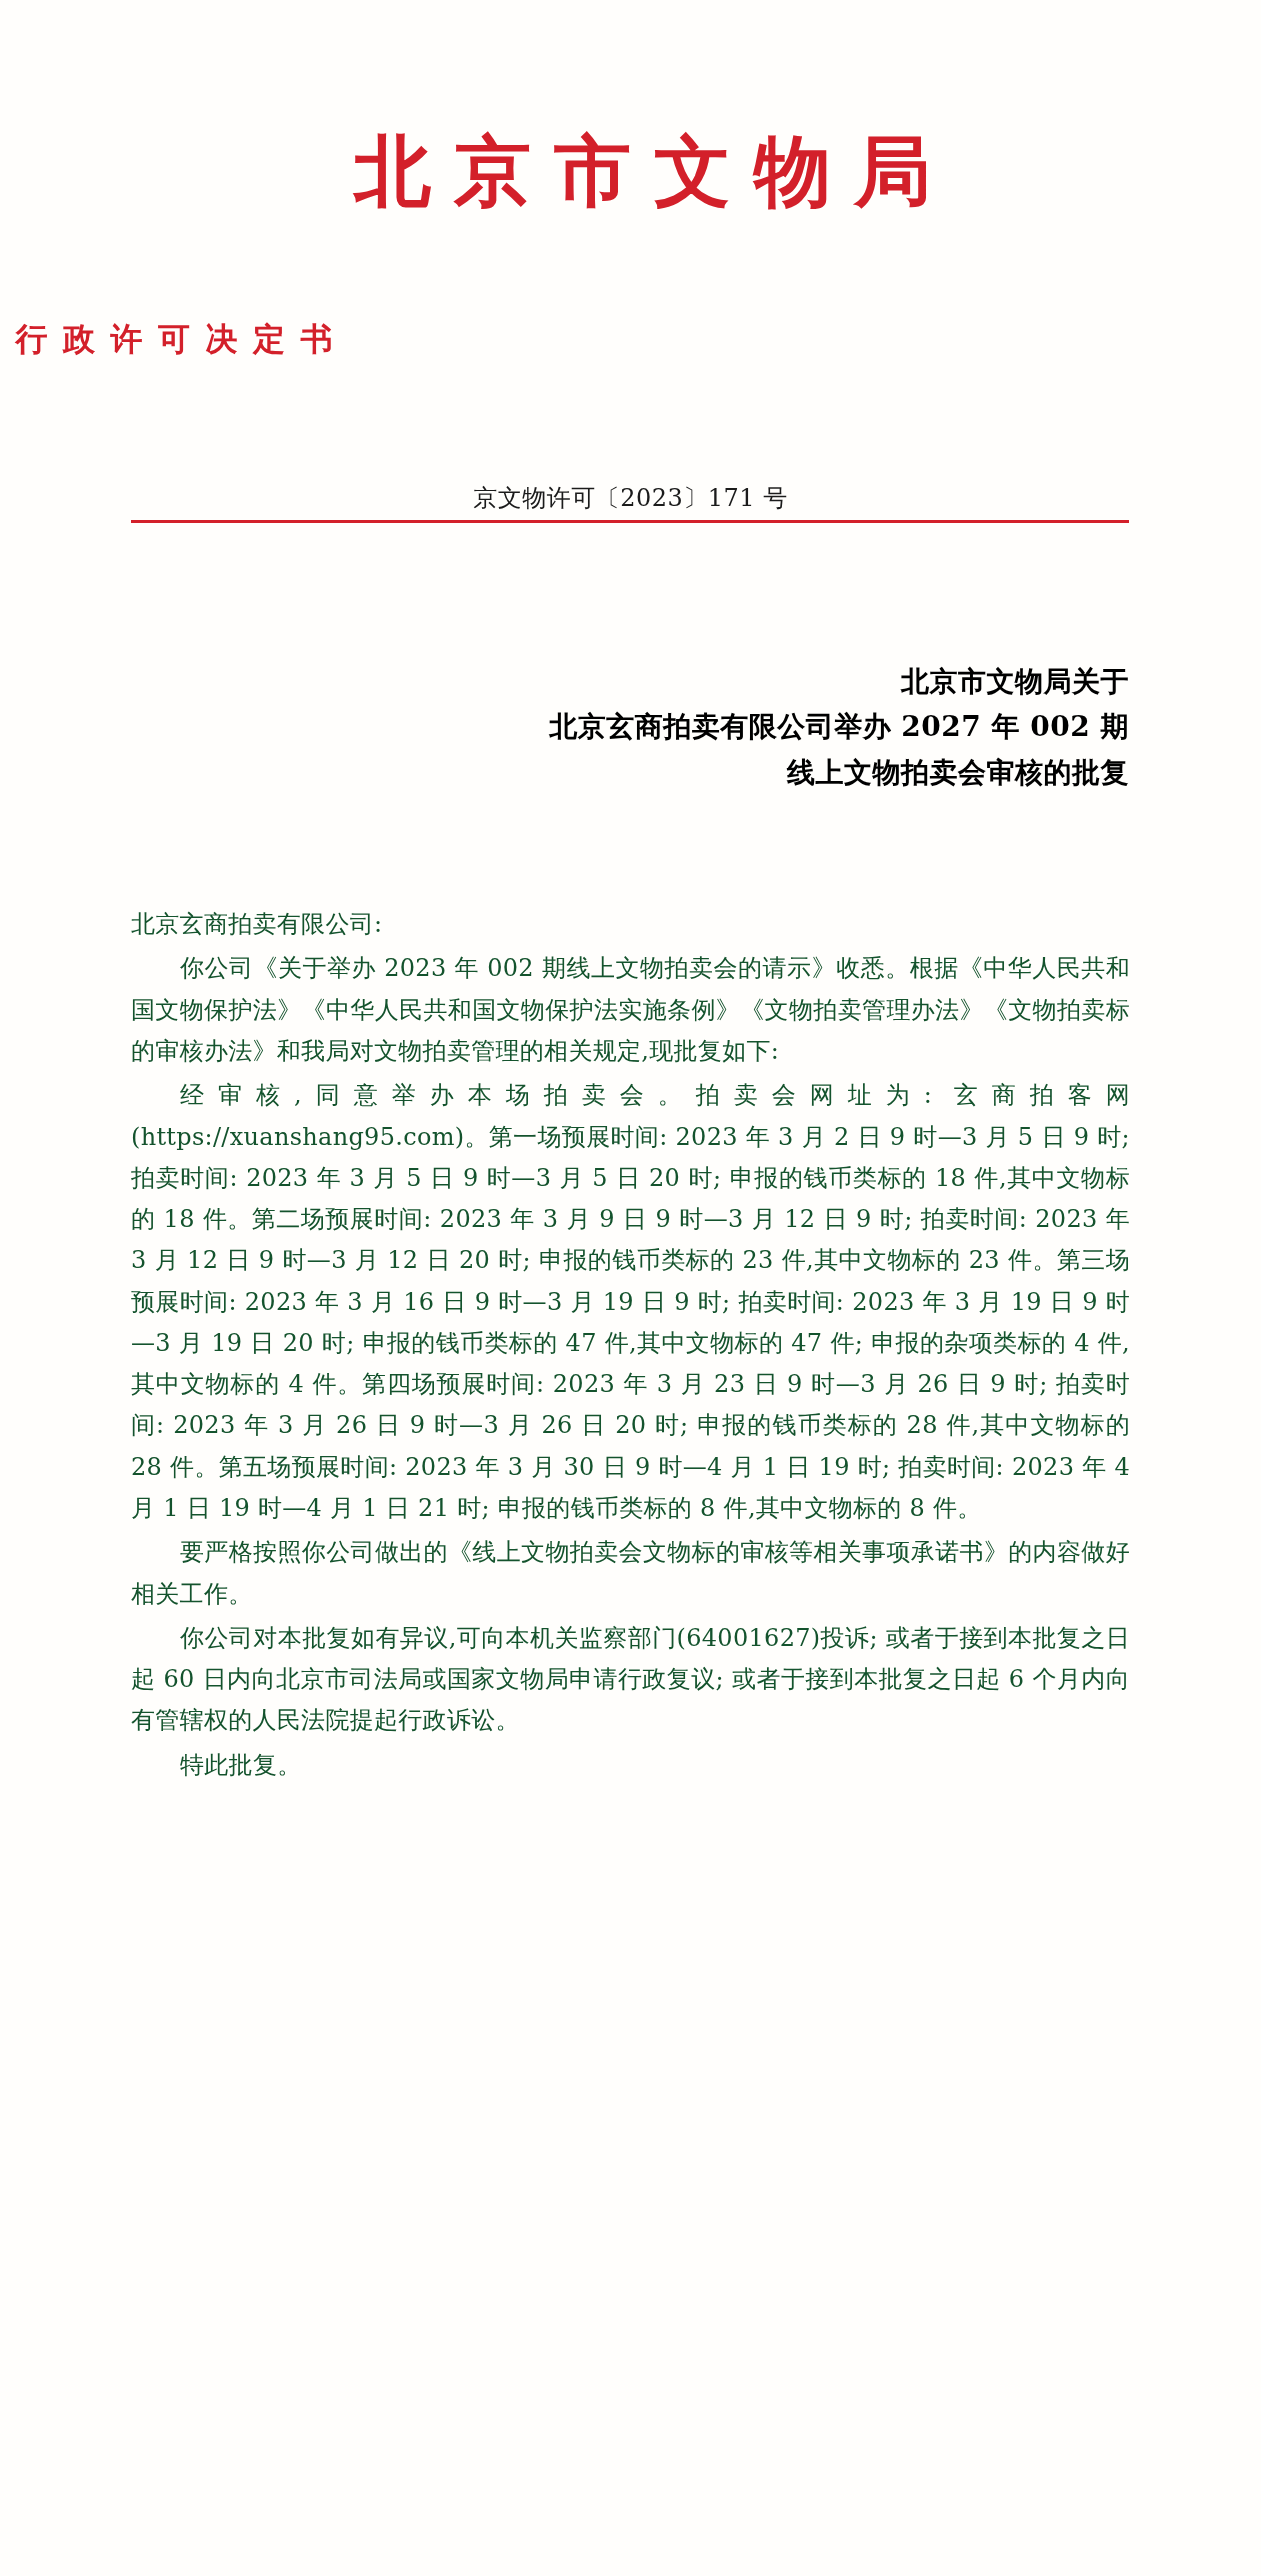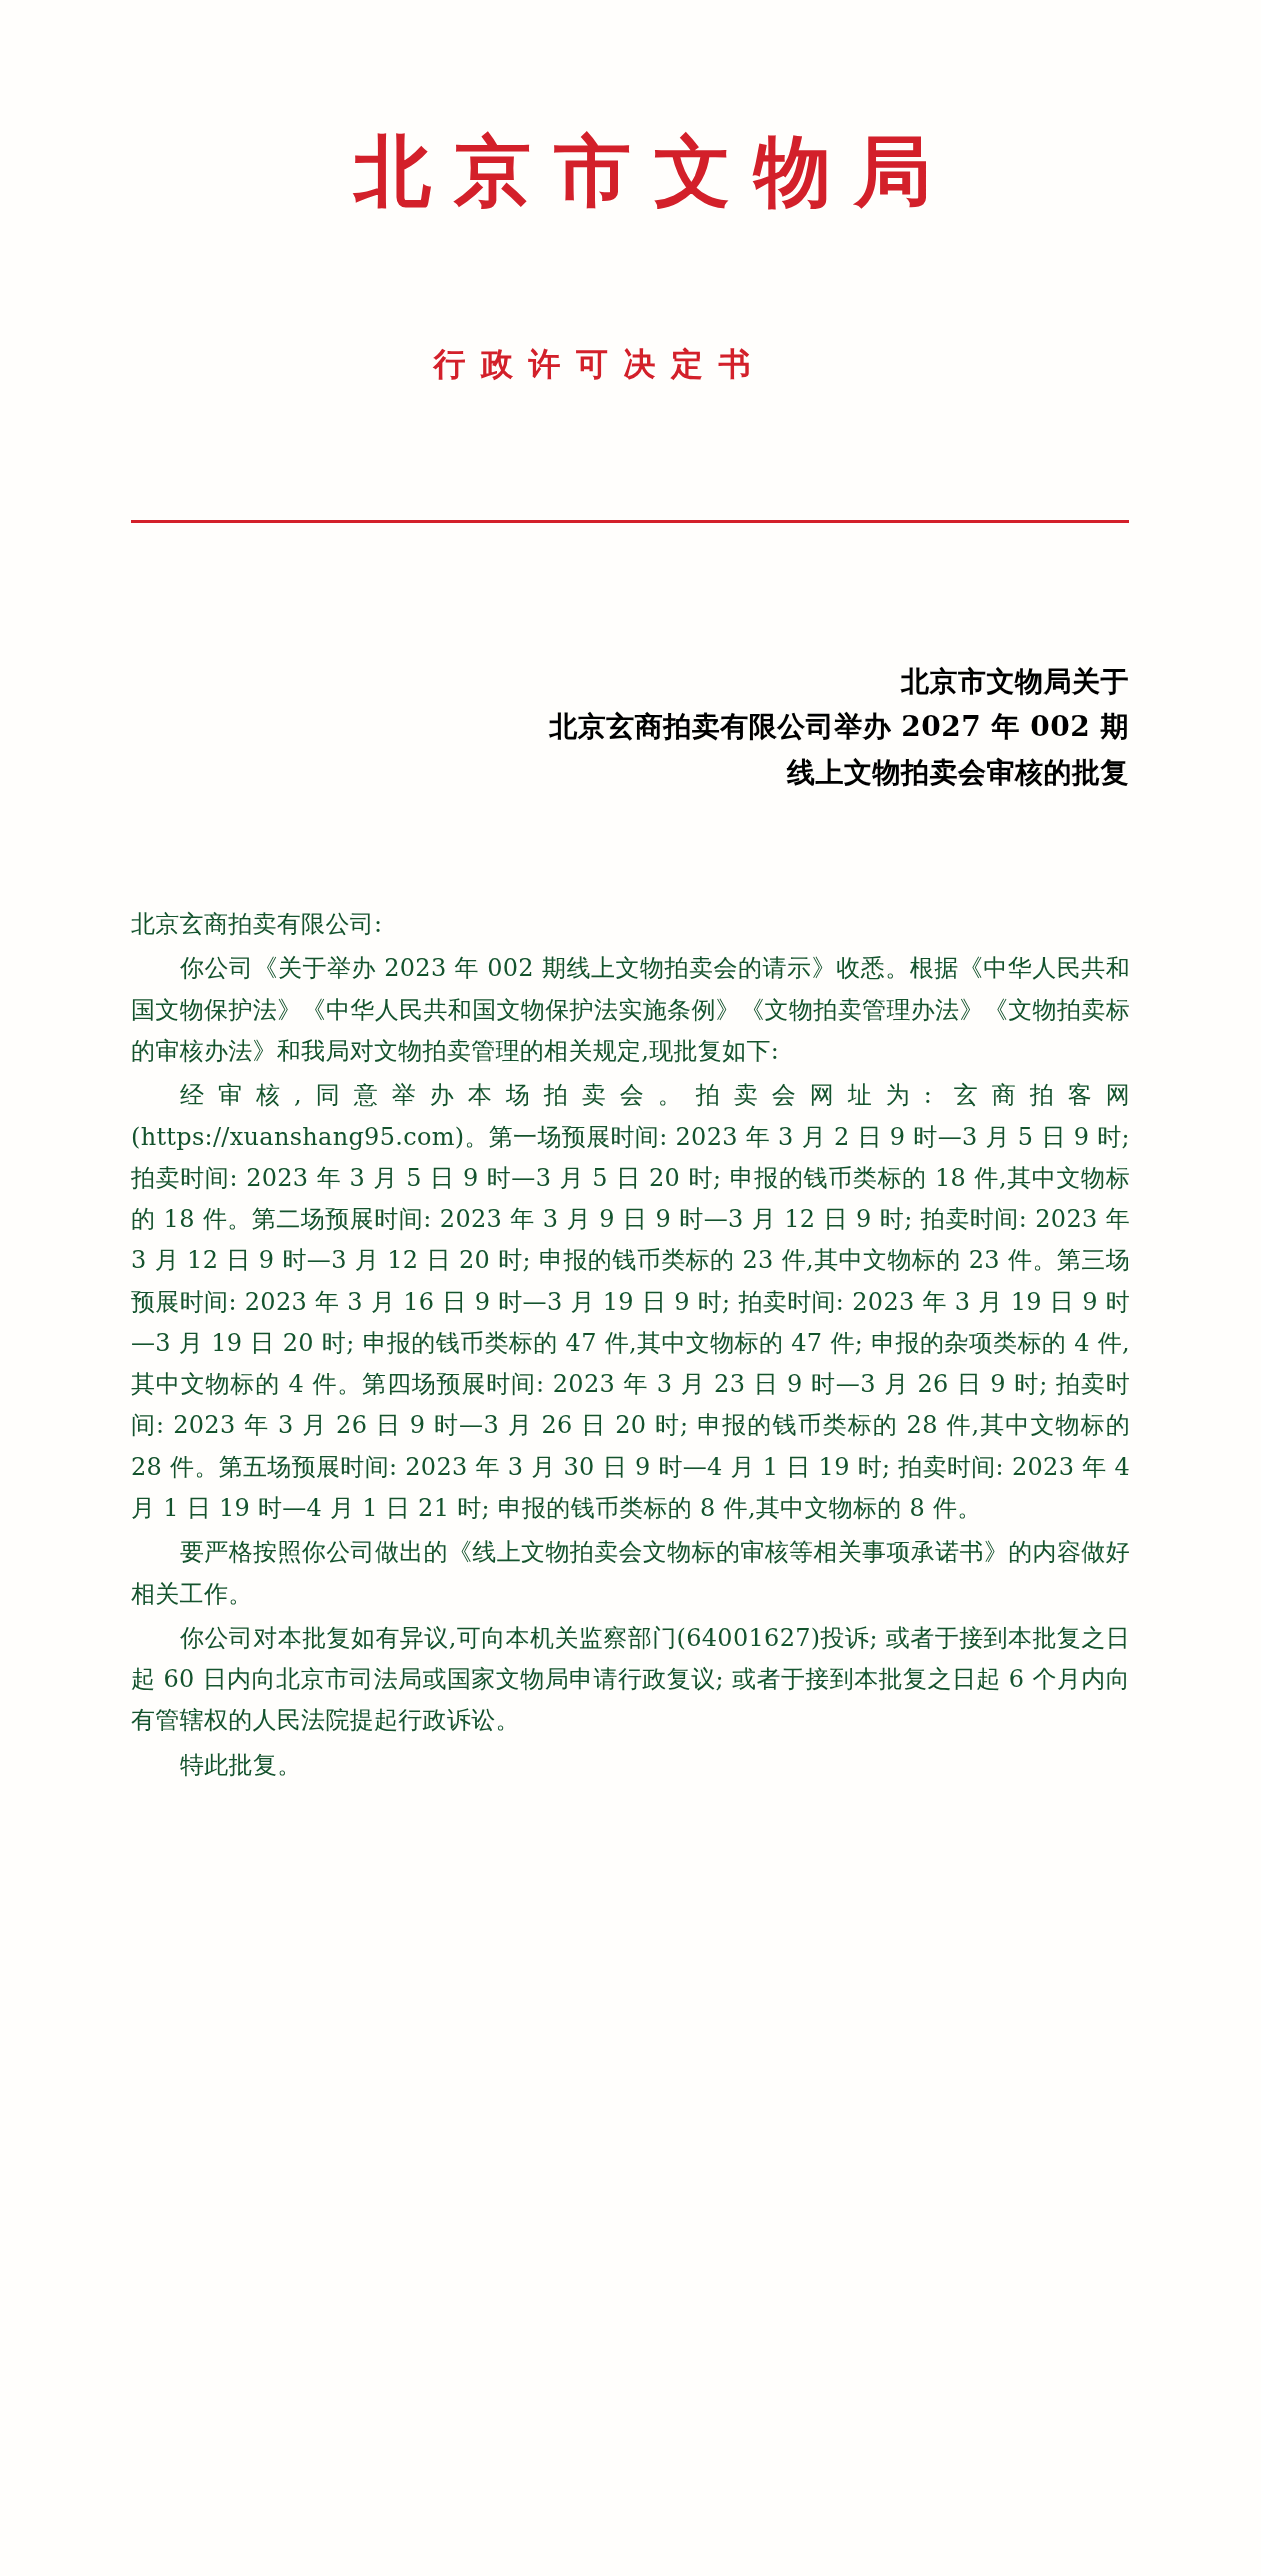--- a/index.html
+++ b/index.html
@@ -40,23 +40,22 @@
     font-size: 77px;
     font-weight: bold;
     letter-spacing: 23px;
     line-height: 1.1;
     text-indent: 23px;
     white-space: nowrap;
   }
   .doc-kind {
     position: absolute;
     left: 0;
-    top: 343px;
+    top: 318px;
     width: 1184px;
-    text-align: center;
     color: #d3202a;
     font-size: 32px;
     font-weight: bold;
     letter-spacing: 15.5px;
     text-indent: 15.5px;
     white-space: nowrap;
   }
   
   .docnum {
     position: absolute;
@@ -115,20 +114,21 @@
 <body>
 
 <div class="page">
   <div class="sheet"></div>
 
   <div class="masthead">
     <div class="masthead-title">北京市文物局</div>
   </div>
   <div class="doc-kind">行政许可决定书</div>
 
+  <div class="docnum">京文物许可〔2023〕171 号</div>
   <div class="red-rule"></div>
 
   <div class="title-block">
     <div>北京市文物局关于</div>
     <div>北京玄商拍卖有限公司举办 2027 年 002 期</div>
     <div>线上文物拍卖会审核的批复</div>
   </div>
 
   <div class="body-wrap">
     <p class="p-flush">北京玄商拍卖有限公司:</p>

